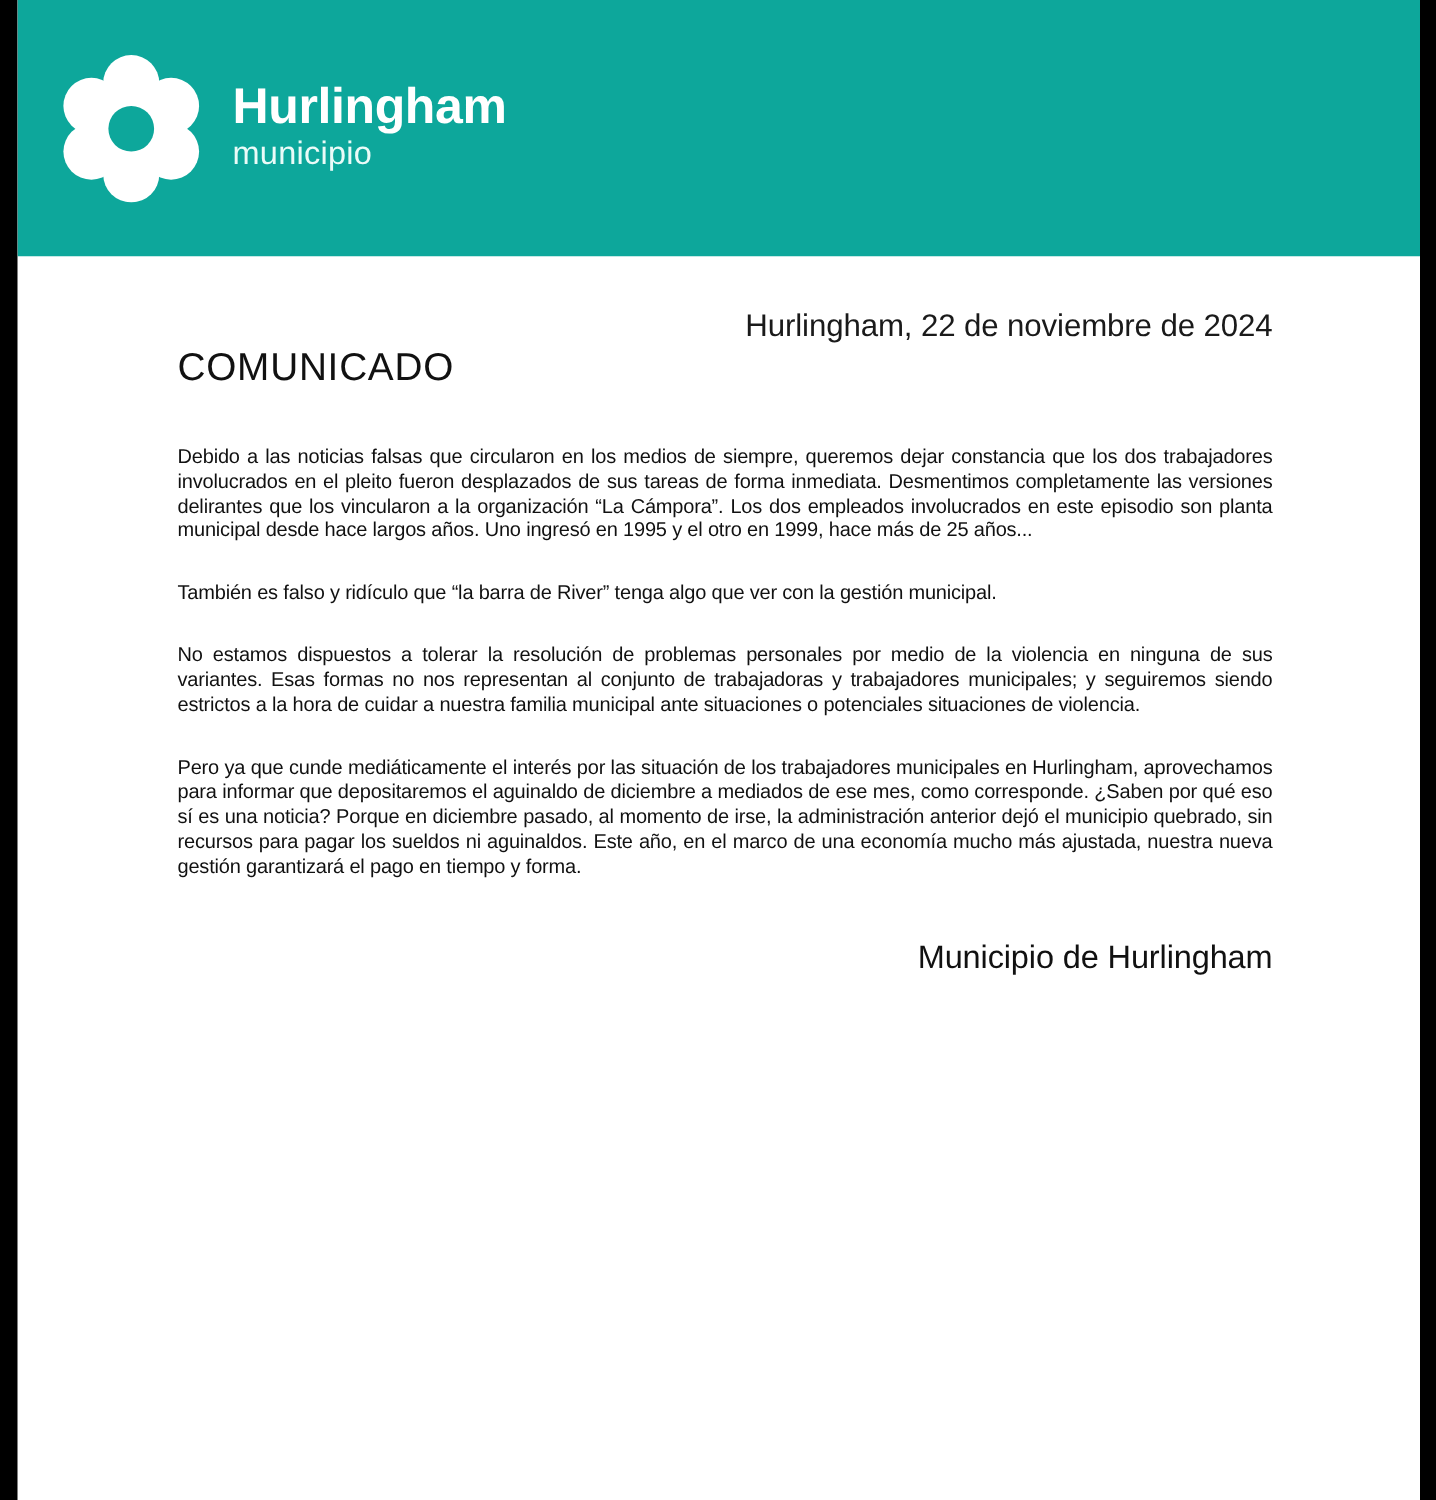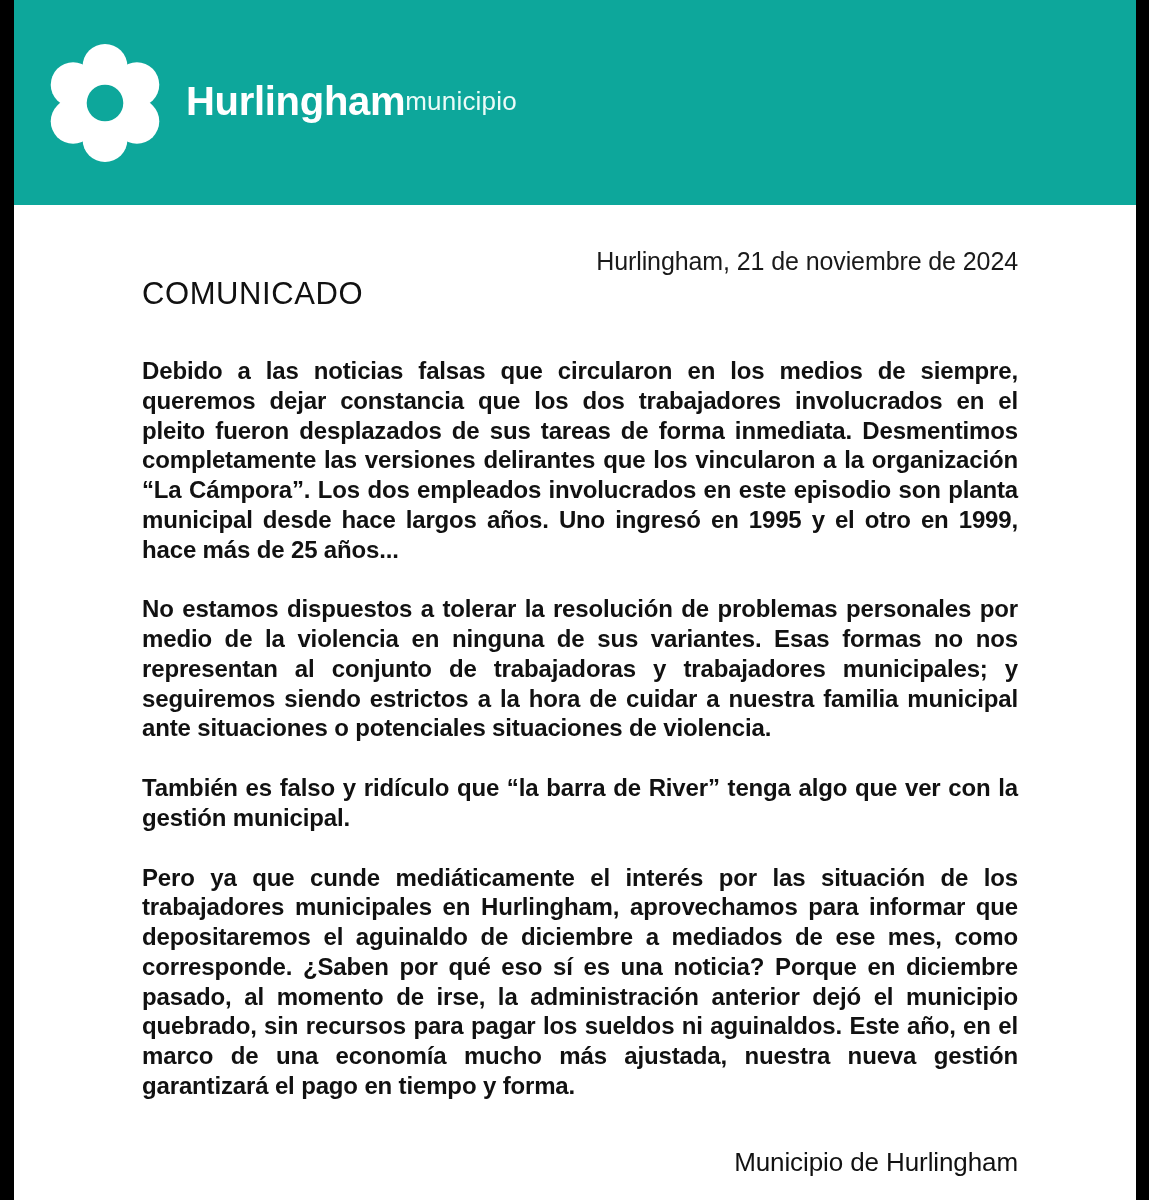--- a/index.html
+++ b/index.html
@@ -36,25 +36,24 @@
   .logo-mark {
     width: 118px;
     height: 118px;
     flex: 0 0 auto;
     margin-right: 22px;
     display: block;
   }
 
   .logo-wordmark {
     display: flex;
-    flex-direction: row;
+    flex-direction: column;
     justify-content: center;
     line-height: 1;
     margin-top: -4px;
-    align-items: center;
   }
   .logo-title {
     color: #ffffff;
     font-size: 40px;
     font-weight: bold;
     letter-spacing: -0.3px;
     line-height: 1.05;
   }
   .logo-subtitle {
     color: #eafbf8;
@@ -81,27 +80,26 @@
   }
 
   .doc-title {
     font-size: 31px;
     color: #111111;
     letter-spacing: 0.6px;
     font-weight: normal;
   }
 
   .para {
-    font-size: 24px;
+    font-size: 16px;
     line-height: 1.24;
     color: #111111;
     text-align: justify;
     margin-top: 30px;
     letter-spacing: -0.15px;
-    font-weight: bold;
   }
   .para.first { margin-top: 44px; }
 
   .signature {
     text-align: right;
     font-size: 26px;
     color: #111111;
     margin-top: 46px;
     letter-spacing: -0.1px;
   }
@@ -127,25 +125,25 @@
     </svg>
 
     <div class="logo-wordmark">
       <span class="logo-title">Hurlingham</span>
       <span class="logo-subtitle">municipio</span>
     </div>
   </div>
 
   <div class="doc-body">
 
-    <div class="date-line">Hurlingham, 21 de noviembre de 2024</div>
+    <div class="date-line">Hurlingham, 22 de noviembre de 2024</div>
 
     <div class="doc-title">COMUNICADO</div>
 
     <p class="para first">Debido a las noticias falsas que circularon en los medios de siempre, queremos dejar constancia que los dos trabajadores involucrados en el pleito fueron desplazados de sus tareas de forma inmediata. Desmentimos completamente las versiones delirantes que los vincularon a la organización “La Cámpora”. Los dos empleados involucrados en este episodio son planta municipal desde hace largos años. Uno ingresó en 1995 y el otro en 1999, hace más de 25 años...</p>
+    <p class="para">También es falso y ridículo que “la barra de River” tenga algo que ver con la gestión municipal.</p>
     <p class="para">No estamos dispuestos a tolerar la resolución de problemas personales por medio de la violencia en ninguna de sus variantes. Esas formas no nos representan al conjunto de trabajadoras y trabajadores municipales; y seguiremos siendo estrictos a la hora de cuidar a nuestra familia municipal ante situaciones o potenciales situaciones de violencia.</p>
-    <p class="para">También es falso y ridículo que “la barra de River” tenga algo que ver con la gestión municipal.</p>
     <p class="para">Pero ya que cunde mediáticamente el interés por las situación de los trabajadores municipales en Hurlingham, aprovechamos para informar que depositaremos el aguinaldo de diciembre a mediados de ese mes, como corresponde. ¿Saben por qué eso sí es una noticia? Porque en diciembre pasado, al momento de irse, la administración anterior dejó el municipio quebrado, sin recursos para pagar los sueldos ni aguinaldos. Este año, en el marco de una economía mucho más ajustada, nuestra nueva gestión garantizará el pago en tiempo y forma.</p>
 
     <div class="signature">Municipio de Hurlingham</div>
   </div>
 
 </div>
 
 </body></html>

